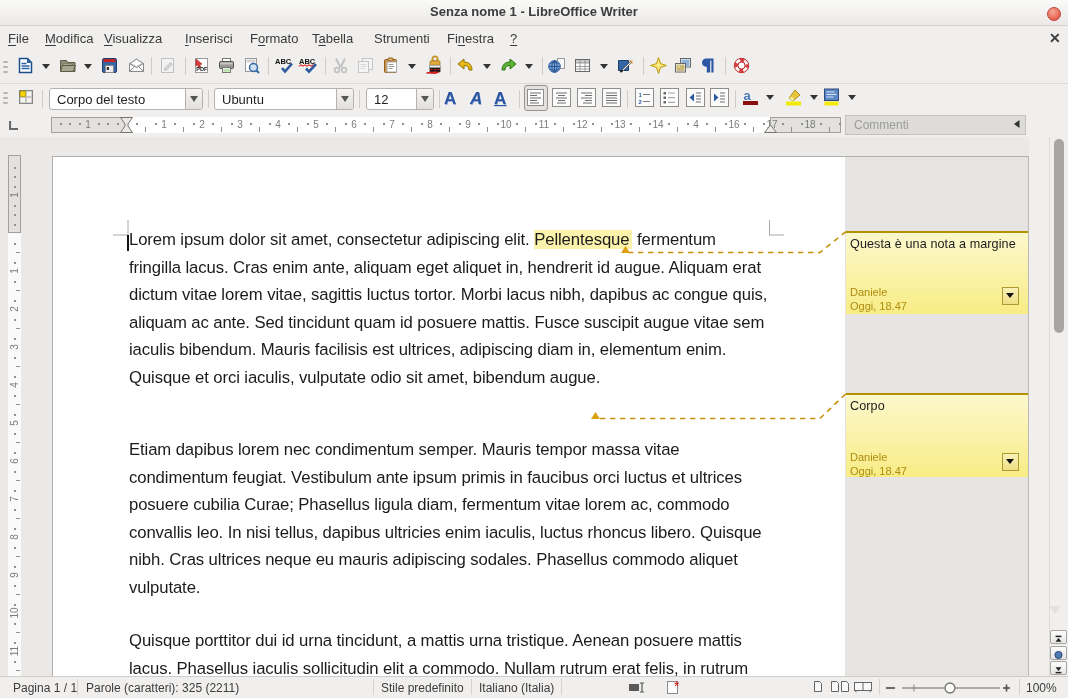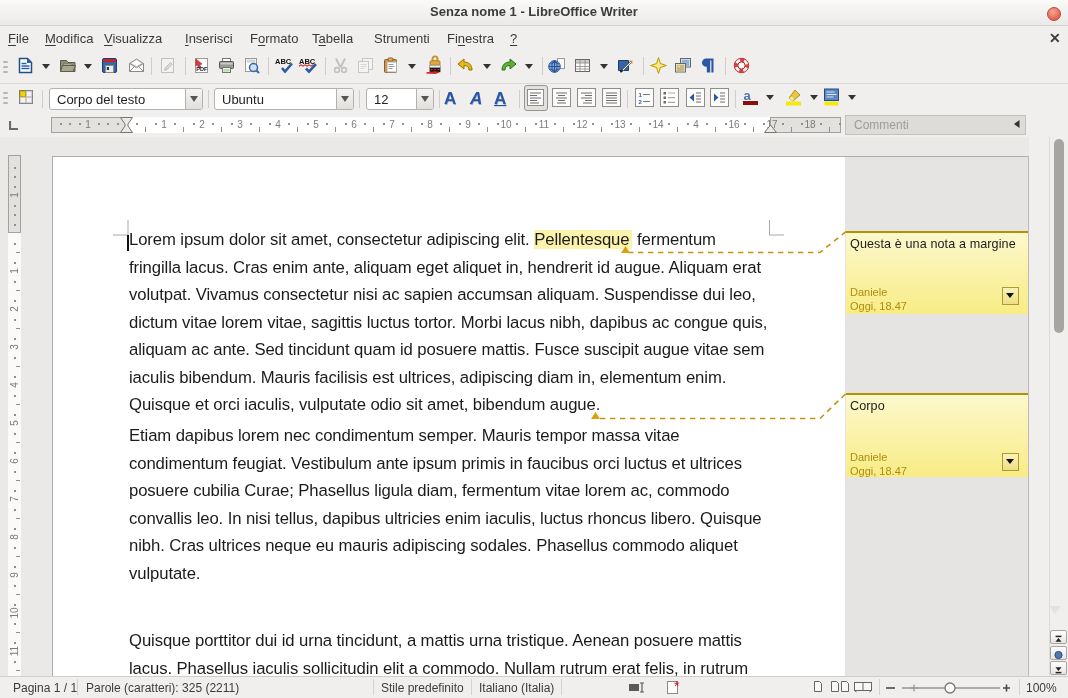--- a/index.html
+++ b/index.html
@@ -525,27 +525,26 @@
     <svg class="abs" style="left:113px;top:83px" width="16" height="16" viewBox="0 0 16 16">
       <path d="M15 0v15M0 15h15" fill="none" stroke="#a8a8a8" stroke-width="1"></path>
     </svg>
     <svg class="abs" style="left:769px;top:83px" width="16" height="16" viewBox="0 0 16 16">
       <path d="M0.5 0v15M0 15h15" fill="none" stroke="#a8a8a8" stroke-width="1"></path>
     </svg>
     <div class="abs" style="left:127px;top:98px;width:2px;height:16px;background:#111"></div>
     <div class="dpar" style="top:93px">
       <div class="docline">Lorem ipsum dolor sit amet, consectetur adipiscing elit. <span style="background:#fbf3ac;padding-right:3px">Pellentesque</span> fermentum</div>
       <div class="docline">fringilla lacus. Cras enim ante, aliquam eget aliquet in, hendrerit id augue. Aliquam erat</div>
-      <div class="docline">volutpat. Vivamus consectetur nisi ac sapien accumsan aliquam. Suspendisse dui leo,</div>
       <div class="docline">dictum vitae lorem vitae, sagittis luctus tortor. Morbi lacus nibh, dapibus ac congue quis,</div>
       <div class="docline">aliquam ac ante. Sed tincidunt quam id posuere mattis. Fusce suscipit augue vitae sem</div>
       <div class="docline">iaculis bibendum. Mauris facilisis est ultrices, adipiscing diam in, elementum enim.</div>
       <div class="docline">Quisque et orci iaculis, vulputate odio sit amet, bibendum augue.</div>
     </div>
-    <div class="dpar" style="top:289px">
+    <div class="dpar" style="top:303px">
       <div class="docline">Etiam dapibus lorem nec condimentum semper. Mauris tempor massa vitae</div>
       <div class="docline">condimentum feugiat. Vestibulum ante ipsum primis in faucibus orci luctus et ultrices</div>
       <div class="docline">posuere cubilia Curae; Phasellus ligula diam, fermentum vitae lorem ac, commodo</div>
       <div class="docline">convallis leo. In nisi tellus, dapibus ultricies enim iaculis, luctus rhoncus libero. Quisque</div>
       <div class="docline">nibh. Cras ultrices neque eu mauris adipiscing sodales. Phasellus commodo aliquet</div>
       <div class="docline">vulputate.</div>
     </div>
     <div class="dpar" style="top:494px">
       <div class="docline">Quisque porttitor dui id urna tincidunt, a mattis urna tristique. Aenean posuere mattis</div>
       <div class="docline">lacus. Phasellus iaculis sollicitudin elit a commodo. Nullam rutrum erat felis, in rutrum</div>

